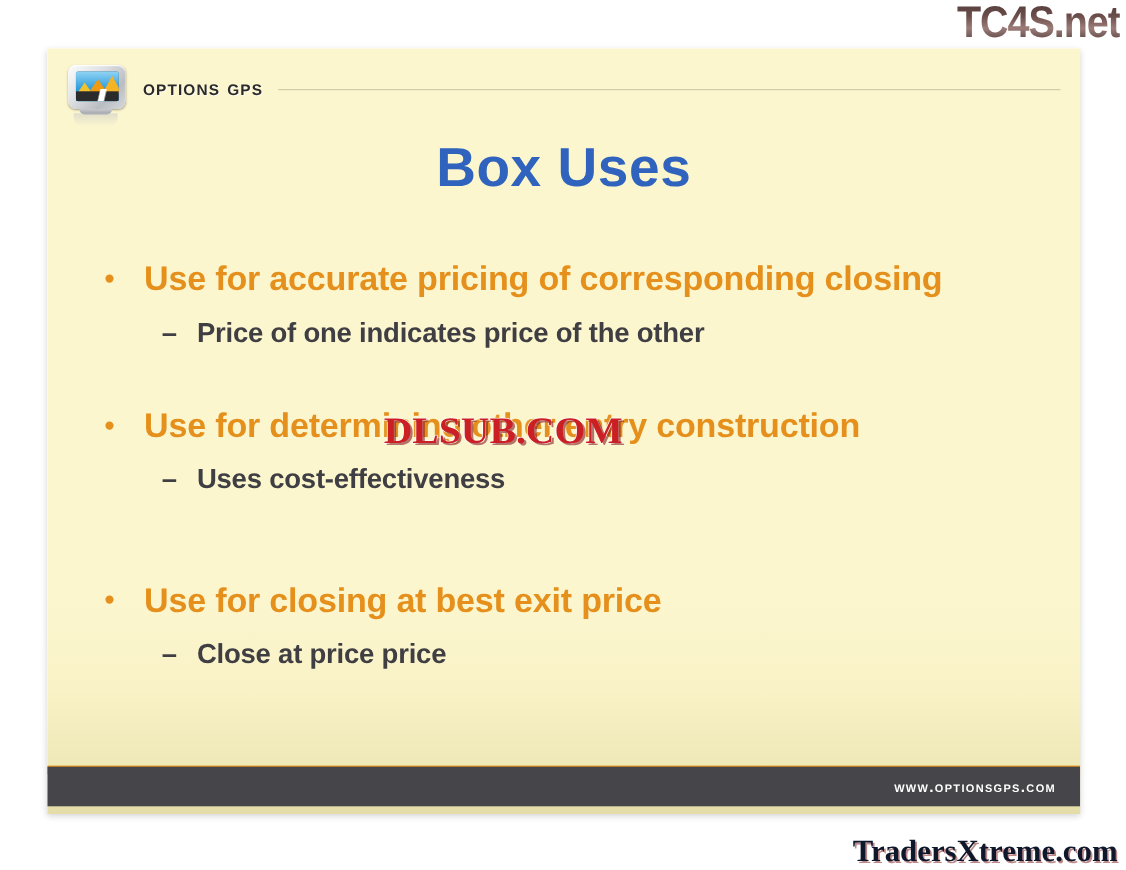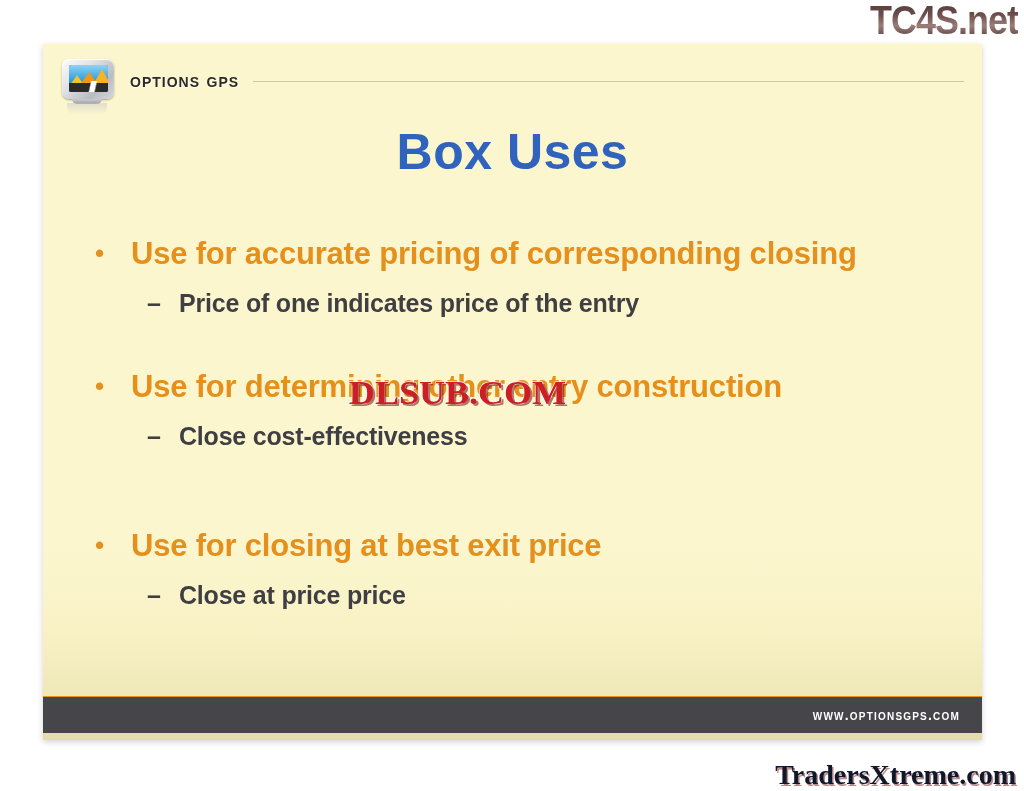--- a/index.html
+++ b/index.html
@@ -318,33 +318,33 @@
 
   <div class="body">
 
     <div class="bullet-l1">
       <span class="marker">•</span>
       <span class="text">Use for accurate pricing of corresponding closing</span>
     </div>
     <div class="gap-sm"></div>
     <div class="bullet-l2">
       <span class="marker">–</span>
-      <span class="text">Price of one indicates price of the entry</span>
+      <span class="text">Price of one indicates price of the other</span>
     </div>
 
     <div class="gap-lg"></div>
 
     <div class="bullet-l1">
       <span class="marker">•</span>
       <span class="text">Use for determining other entry construction</span>
     </div>
     <div class="gap-sm"></div>
     <div class="bullet-l2">
       <span class="marker">–</span>
-      <span class="text">Close cost-effectiveness</span>
+      <span class="text">Uses cost-effectiveness</span>
     </div>
 
     <div class="gap-lg"></div>
     <div class="gap-md"></div>
 
     <div class="bullet-l1">
       <span class="marker">•</span>
       <span class="text">Use for closing at best exit price</span>
     </div>
     <div class="gap-sm"></div>

